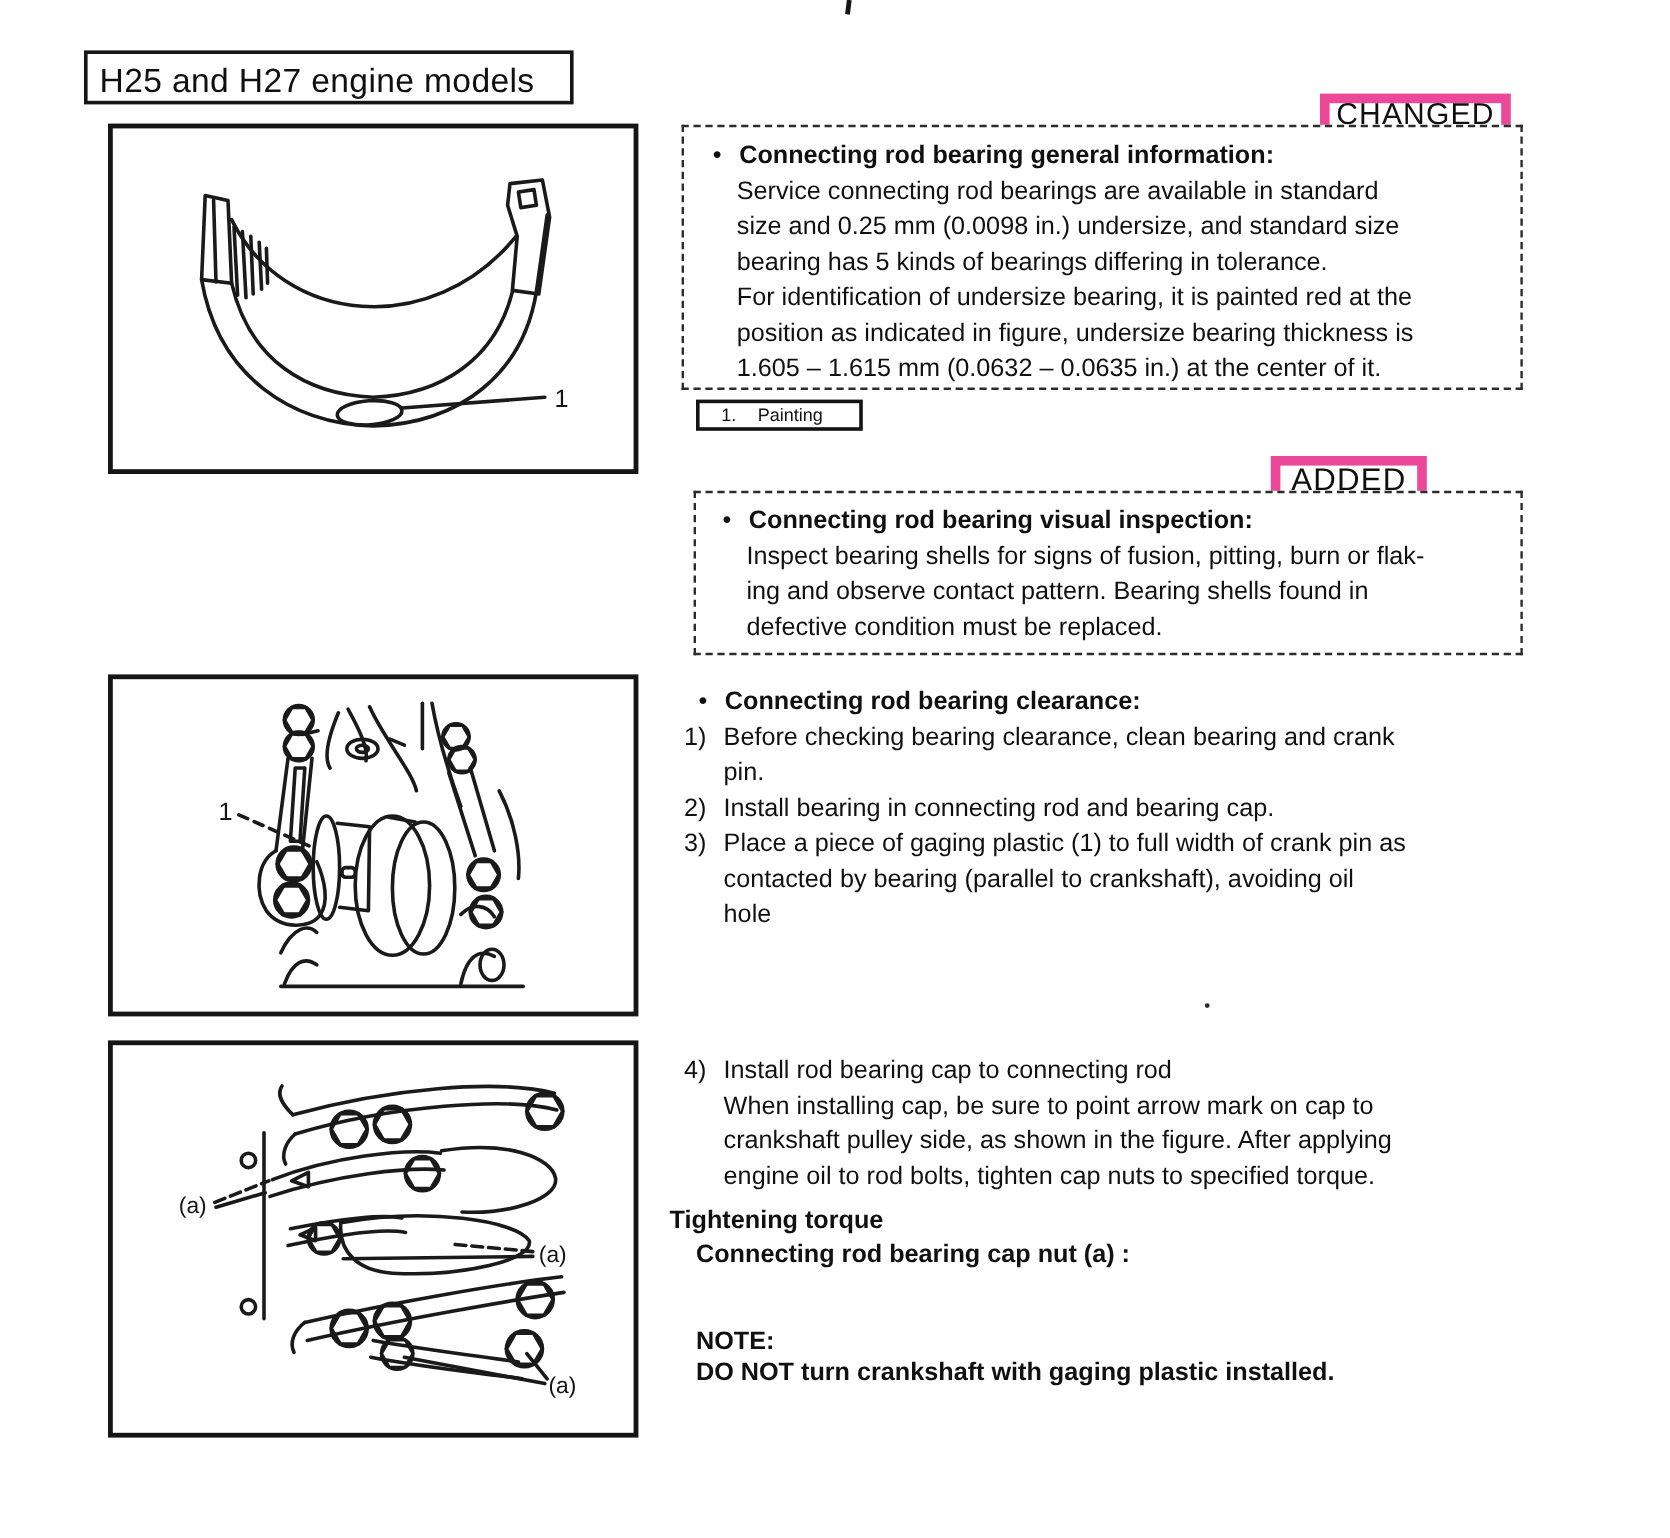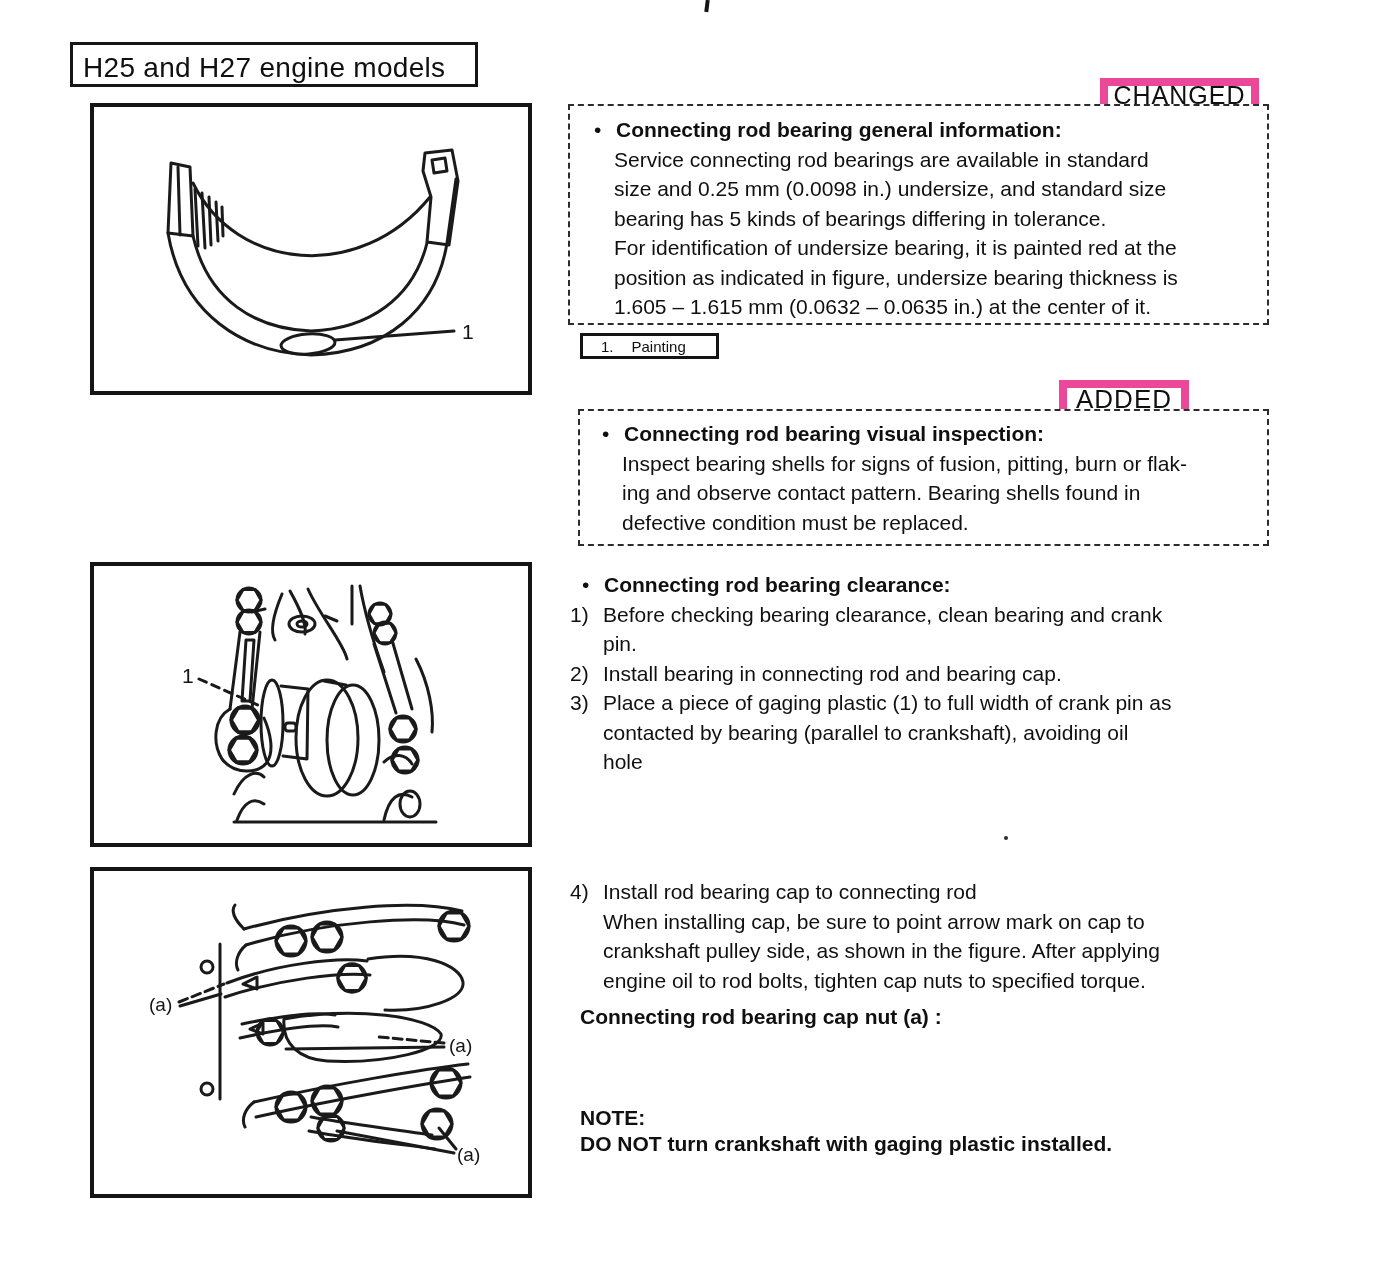--- a/index.html
+++ b/index.html
@@ -283,20 +283,21 @@
     <div class="step">
       <span class="num">4)</span>
       <span class="stext">Install rod bearing cap to connecting rod
 When installing cap, be sure to point arrow mark on cap to
 crankshaft pulley side, as shown in the figure. After applying
 engine oil to rod bolts, tighten cap nuts to specified torque.</span>
     </div>
   </div>
 
   <div class="abs torque-block">
+    <div class="b">Tightening torque</div>
     <div class="torque-item b">Connecting rod bearing cap nut (a) :</div>
   </div>
 
   <div class="abs note-block">
     <div class="b">NOTE:</div>
     <div class="b note-text">DO NOT turn crankshaft with gaging plastic installed.</div>
   </div>
 
 </div>
 

